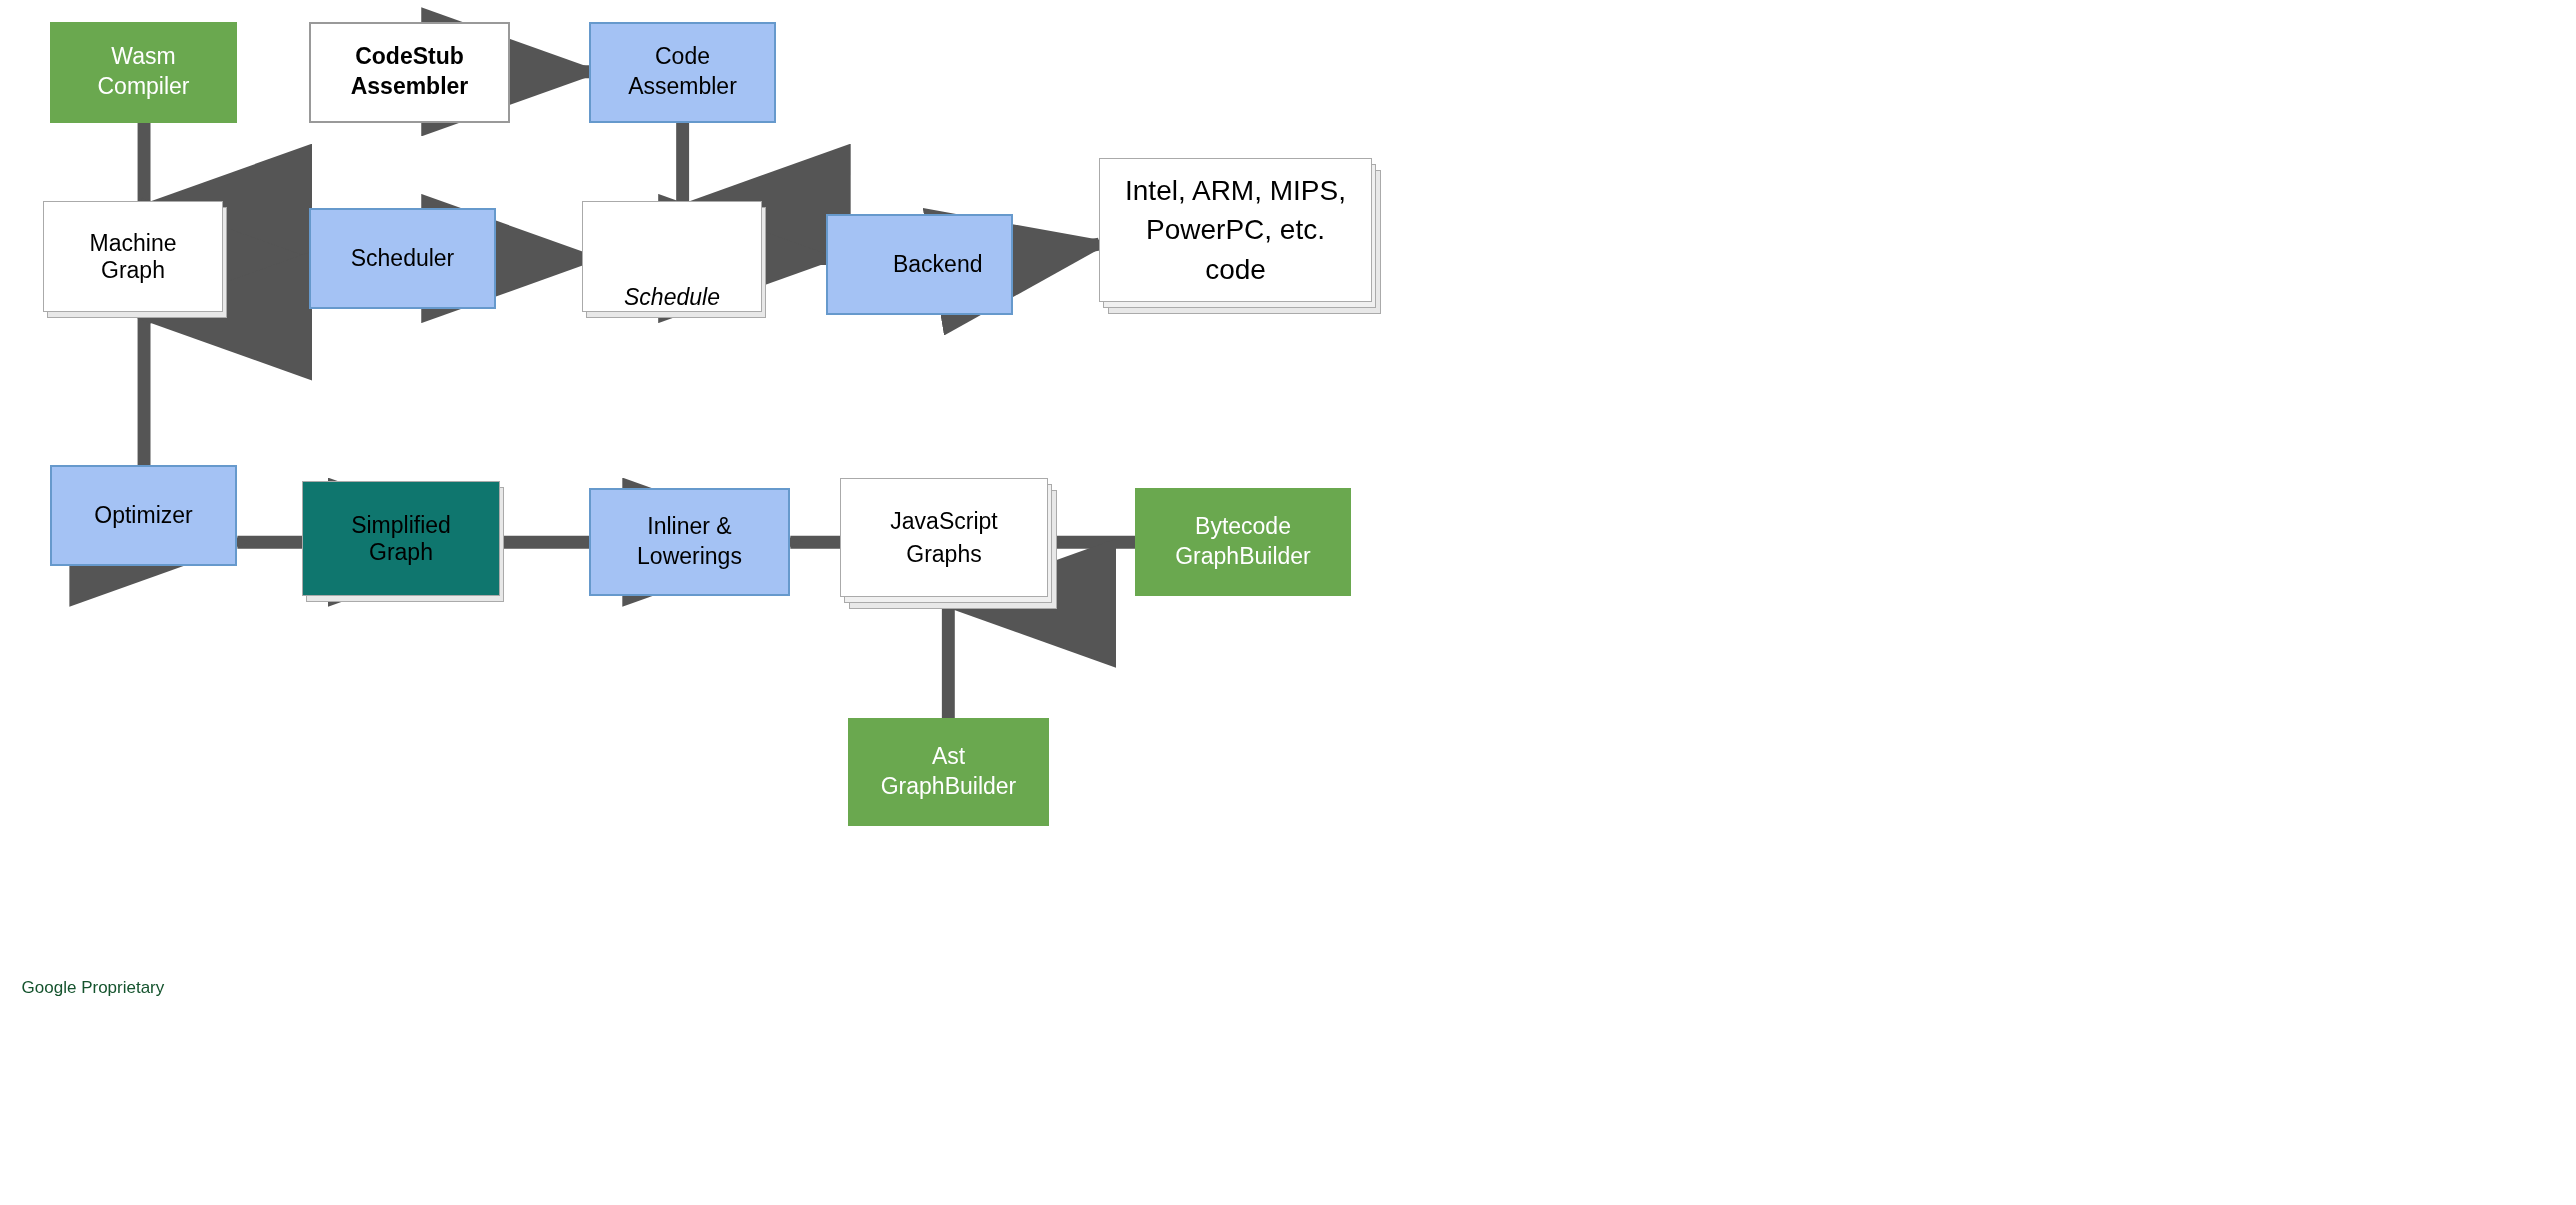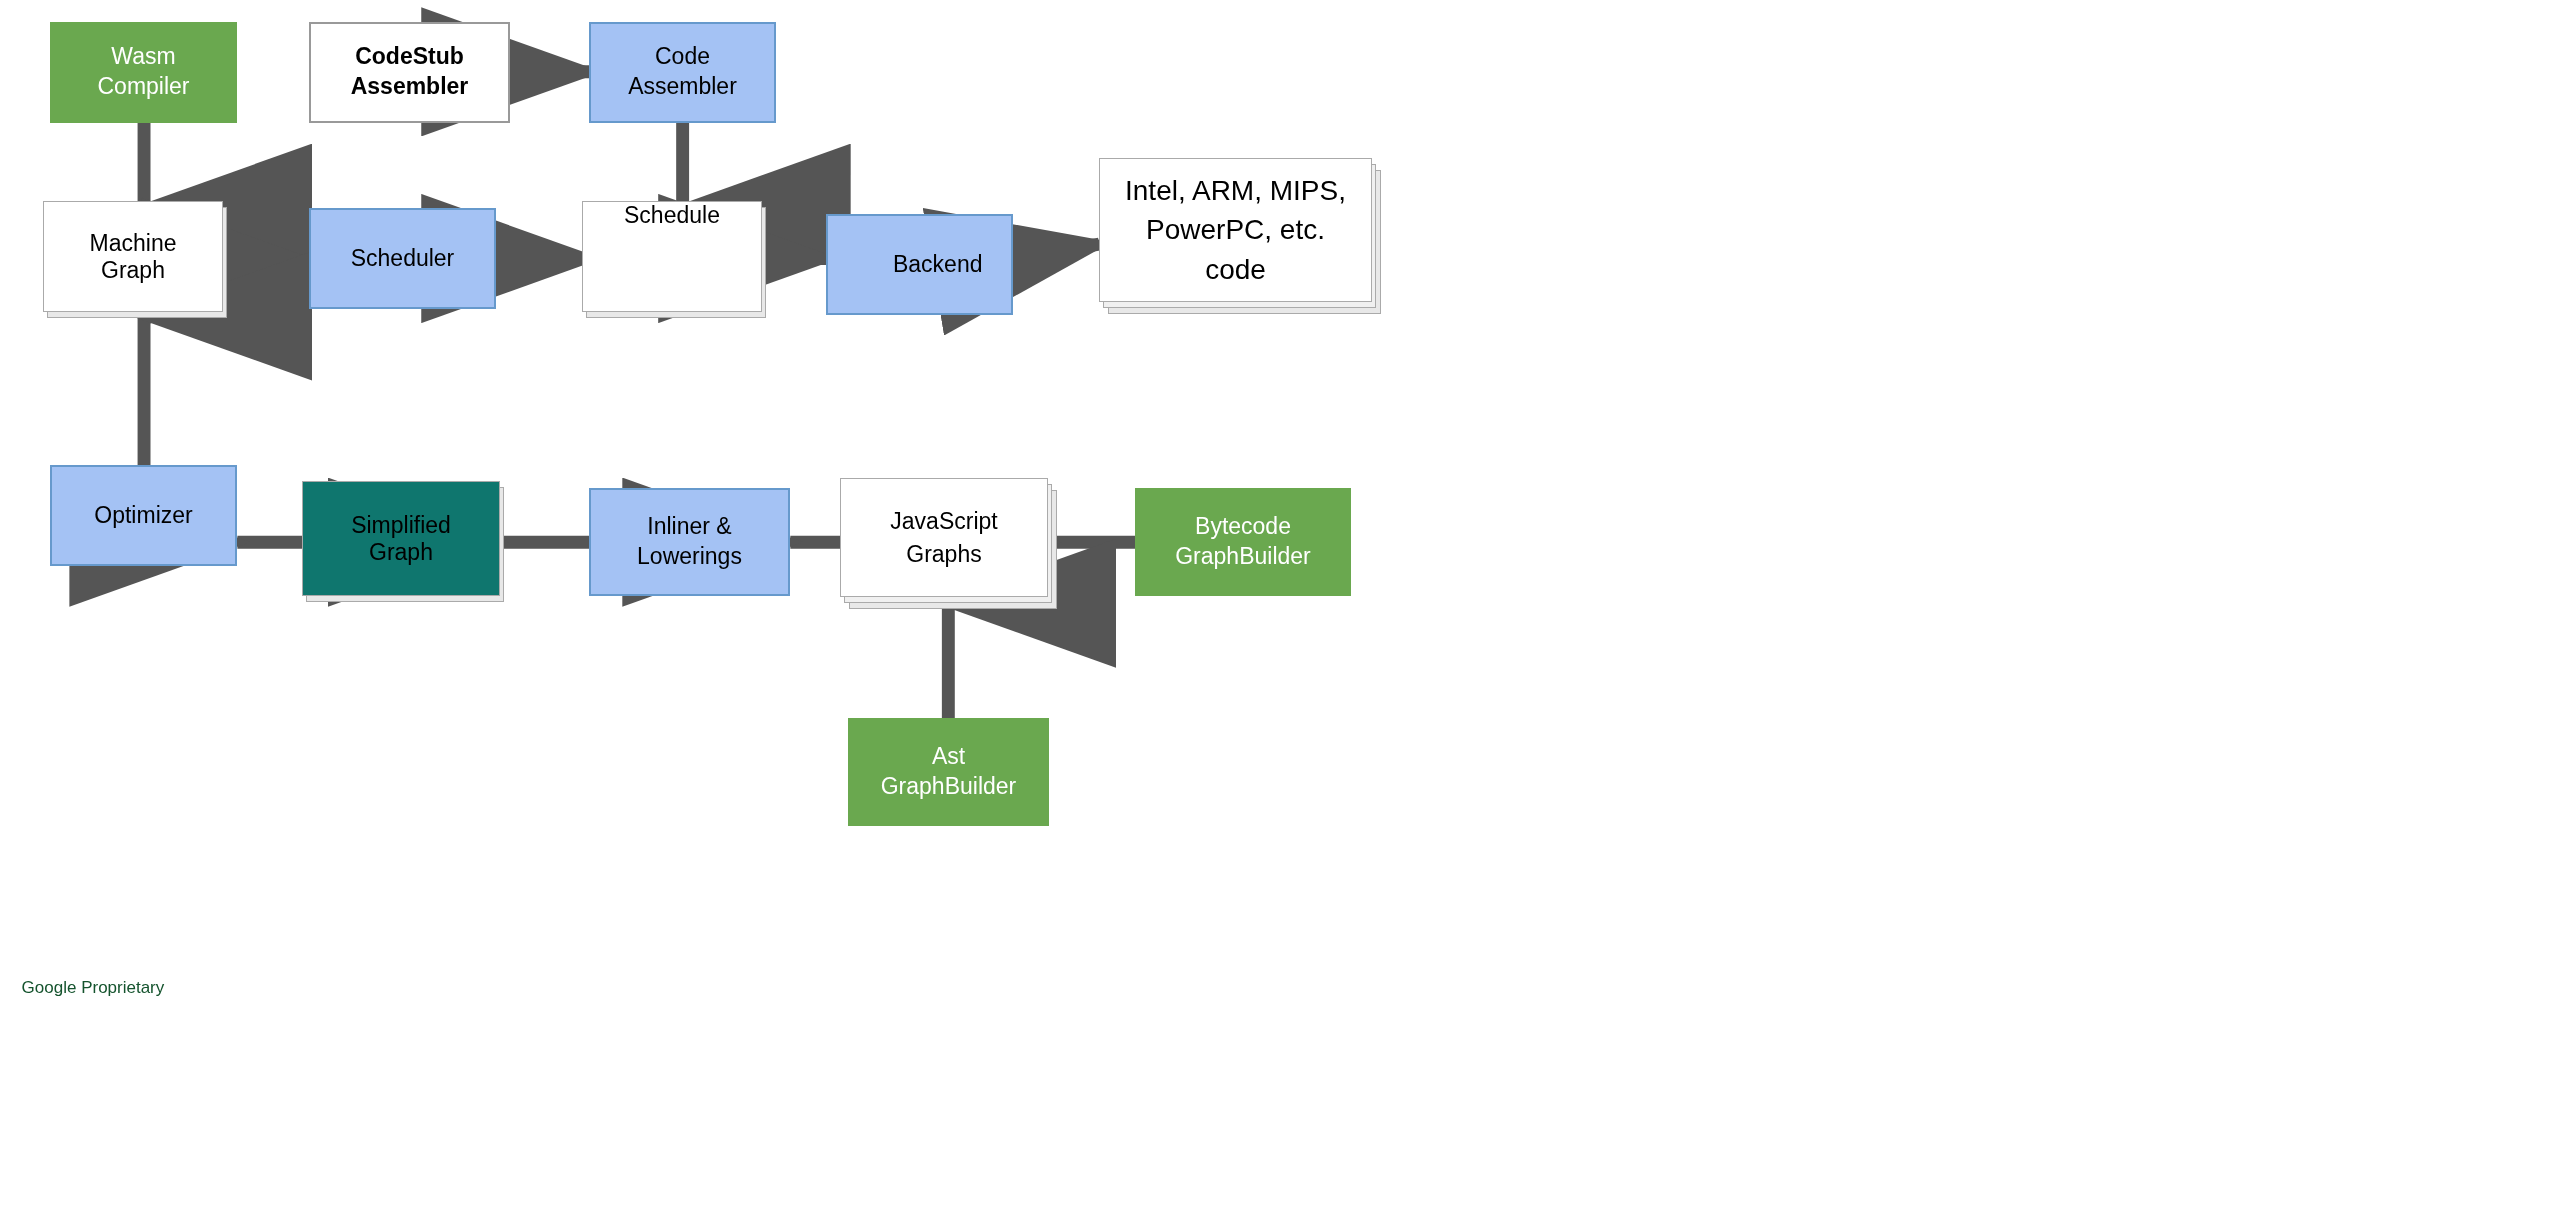--- a/index.html
+++ b/index.html
@@ -134,21 +134,21 @@
       <span>Machine<br>Graph</span>
     </div>
   </div>
 
   <div class="node node-blue" style="left:309px;top:208px;width:187px;height:101px;font-size:23px;">
     <span>Scheduler</span>
   </div>
 
   <div style="position:absolute;left:582px;top:201px;">
     <div style="position:absolute;top:5.7px;left:4.3px;width:180px;height:111px;background:#e8e8e8;border:1.4px solid #aaa;z-index:1;"></div>
-    <div style="position:absolute;top:0px;left:0px;width:180px;height:111px;background:#fff;border:1.4px solid #aaa;z-index:2;display:flex;align-items:flex-start;justify-content:center;text-align:center;font-size:23px;">
+    <div style="position:absolute;top:0px;left:0px;width:180px;height:111px;background:#fff;border:1.4px solid #aaa;z-index:2;display:flex;align-items:flex-end;justify-content:center;text-align:center;font-size:23px;font-style:italic;">
       <span>Schedule</span>
     </div>
   </div>
 
   <div class="node node-blue" style="left:826px;top:214px;width:187px;height:101px;font-size:23px;padding-left:48px;">
     <span>Backend</span>
   </div>
 
   <div style="position:absolute;left:1099px;top:158px;">
     <div style="position:absolute;top:11.5px;left:8.6px;width:273px;height:144px;background:#e8e8e8;border:1.4px solid #aaa;z-index:1;"></div>

